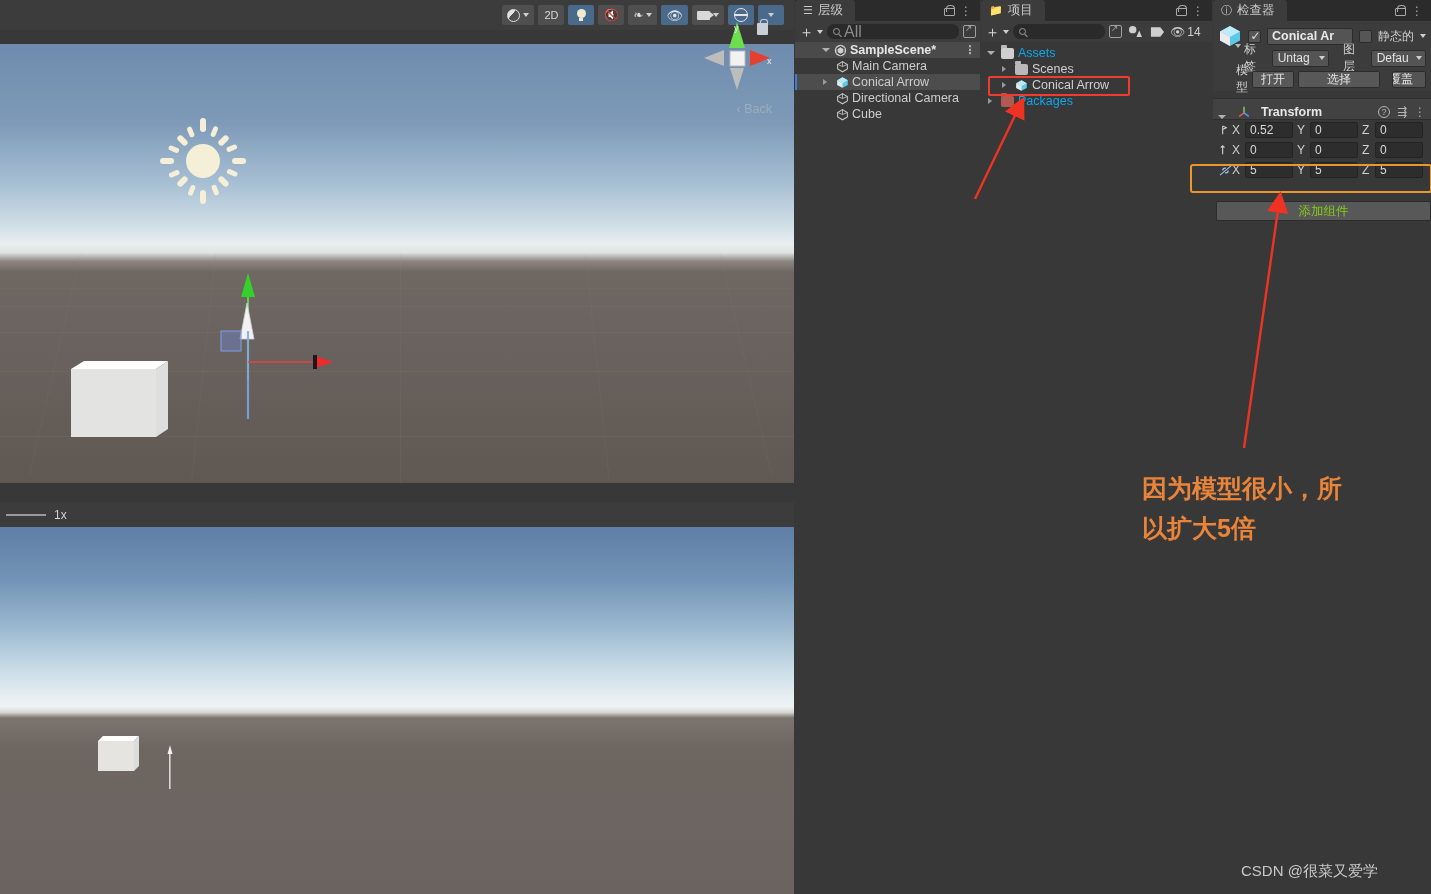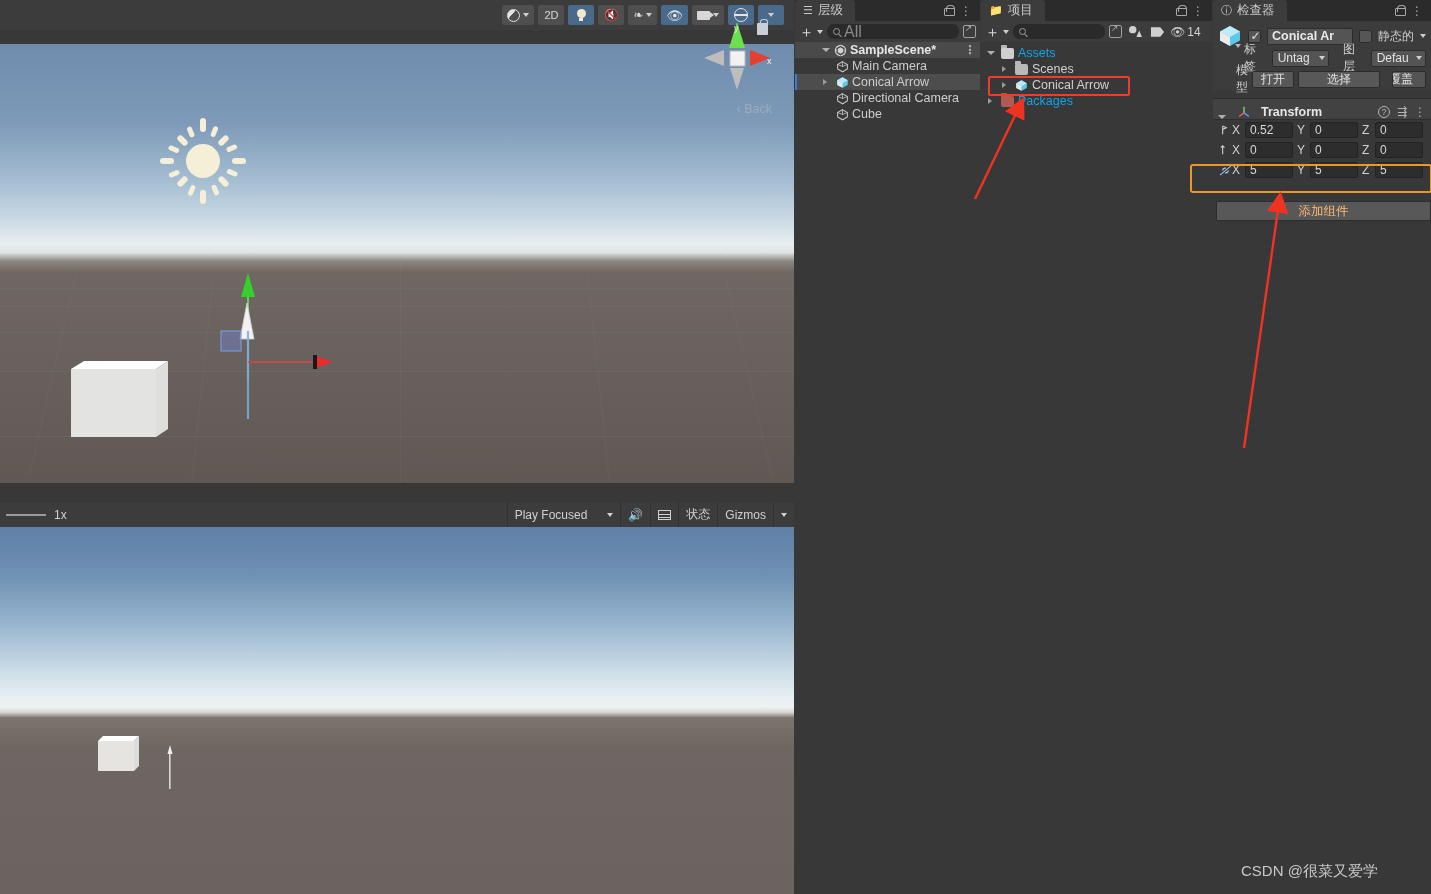--- a/index.html
+++ b/index.html
@@ -231,21 +231,21 @@
     width:48px; flex:none; margin-right:4px;
   }
   #scale-highlight {
     position:absolute; left:1190px; top:164px; width:242px; height:29px;
     border:2.5px solid #e8962e; border-radius:3px; pointer-events:none;
   }
   #add-comp-btn {
     position:absolute; left:1216px; top:201px; width:215px; height:20px;
     background:#585858; border:1px solid #2c2c2c; border-radius:2px;
     display:flex; align-items:center; justify-content:center;
-    color:#fdba74; font-size:12.5px;
+    color:#84cc16; font-size:12.5px;
   }
 
   
   #red-box-project {
     position:absolute; left:988px; top:76px; width:142px; height:20px;
     border:2.5px solid #f03c2e; border-radius:2px; pointer-events:none;
   }
   .anno-text { position:absolute; white-space:pre; font-weight:bold; }
   #anno1 { left:866px; top:246px; font-size:25px; color:#e8322a; letter-spacing:1px; }
   #anno2 { left:1142px; top:468px; font-size:25px; color:#ea8439; line-height:40px; }
@@ -370,41 +370,20 @@
 
     <div class="scene-kebab">⋮</div>
   </div>
 
   <div id="game-panel">
     <div id="game-toolbar">
       <div class="gt-zoombar">
         <div class="gt-slider"></div>
         <span>1x</span>
       </div>
-      <div class="gt-right">
-        <div class="gt-item first">
-          <span>Play Focused</span>
-          <span class="caret" style="margin-left:14px"></span>
-        </div>
-        <div class="gt-item">
-          <span style="font-size:12px">🔊</span>
-        </div>
-        <div class="gt-item">
-          <span class="ic-stats"></span>
-        </div>
-        <div class="gt-item">
-          <span>状态</span>
-        </div>
-        <div class="gt-item">
-          <span>Gizmos</span>
-        </div>
-        <div class="gt-item">
-          <span class="caret"></span>
-        </div>
-      </div>
     </div>
     <div id="game-viewport">
       <svg style="position:absolute;left:96px;top:204px;width:50px;height:45px">
         <polygon points="2,10 38,10 43,5 7,5" fill="#ffffff"></polygon>
         <polygon points="2,10 38,10 38,40 2,40" fill="#e5e4e1"></polygon>
         <polygon points="38,10 43,5 43,35 38,40" fill="#dcdcdc"></polygon>
       </svg>
       <svg style="position:absolute;left:165px;top:218px;width:12px;height:48px">
         <polygon points="5,0 2.5,9 7.5,9" fill="#f0f0f0"></polygon>
         <rect x="4" y="9" width="1.6" height="35" fill="#d8d8d8"></rect>
@@ -677,16 +656,18 @@
   <svg class="arrow-layer">
     <defs>
       <marker id="ah-red" markerWidth="9" markerHeight="9" refX="7" refY="4.5" orient="auto">
         <polygon points="0,0 9,4.5 0,9" fill="#ee3322"></polygon>
       </marker>
     </defs>
     <line x1="975" y1="199" x2="1022" y2="101" stroke="#ee3322" stroke-width="2.4" marker-end="url(#ah-red)"></line>
     <line x1="1244" y1="448" x2="1280" y2="196" stroke="#ee3322" stroke-width="2.4" marker-end="url(#ah-red)"></line>
   </svg>
 
+  <div class="anno-text" id="anno2"><span>因为模型很小，所</span>
+<span>以扩大5倍</span></div>
 
   <div id="watermark">CSDN @很菜又爱学</div>
 
 </div>
 
 </body></html>

